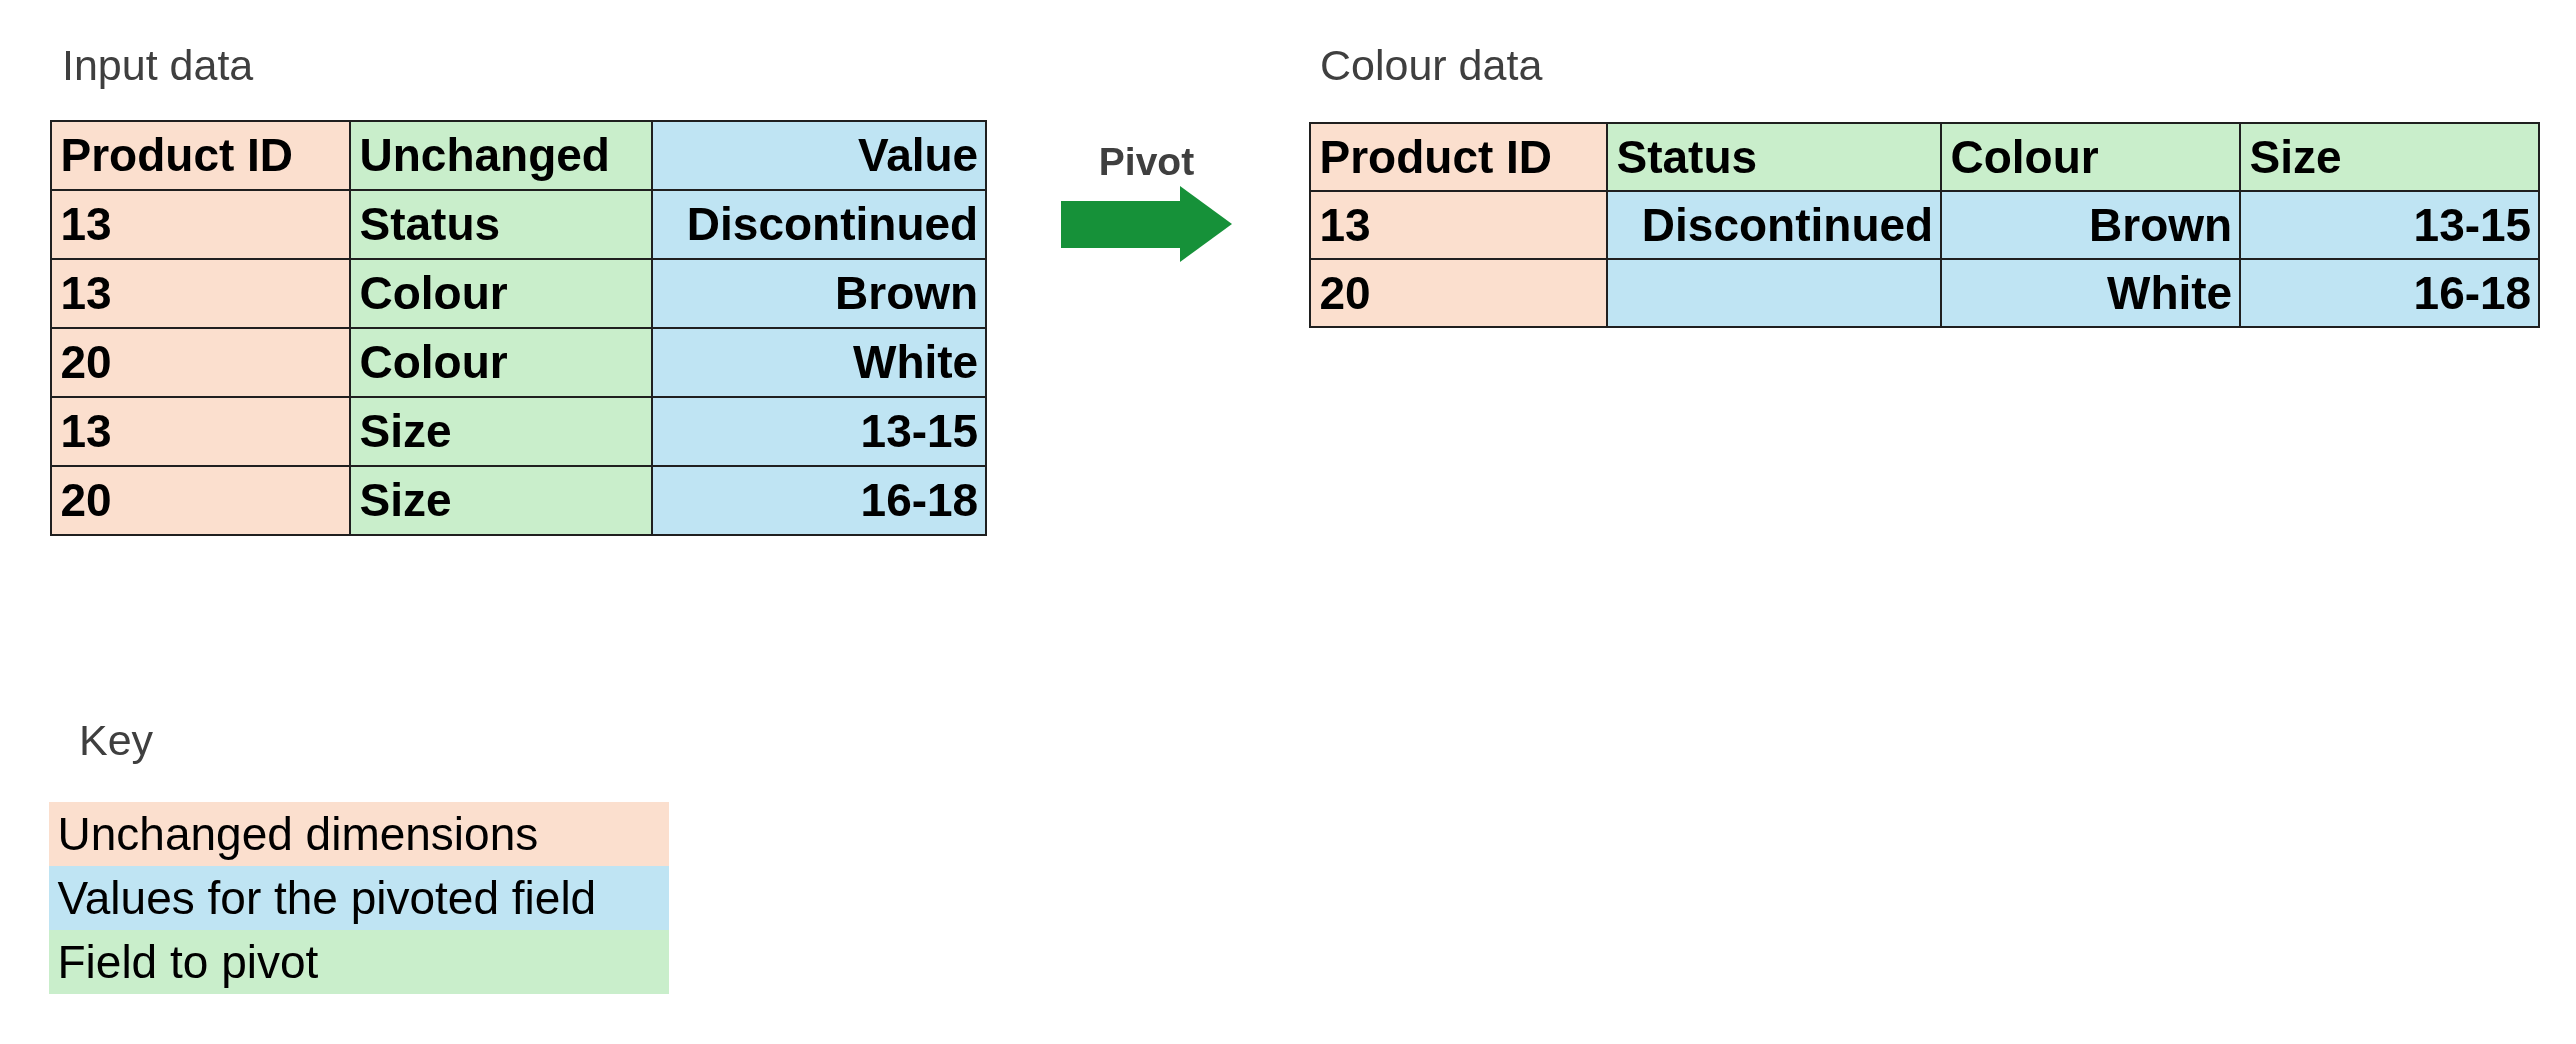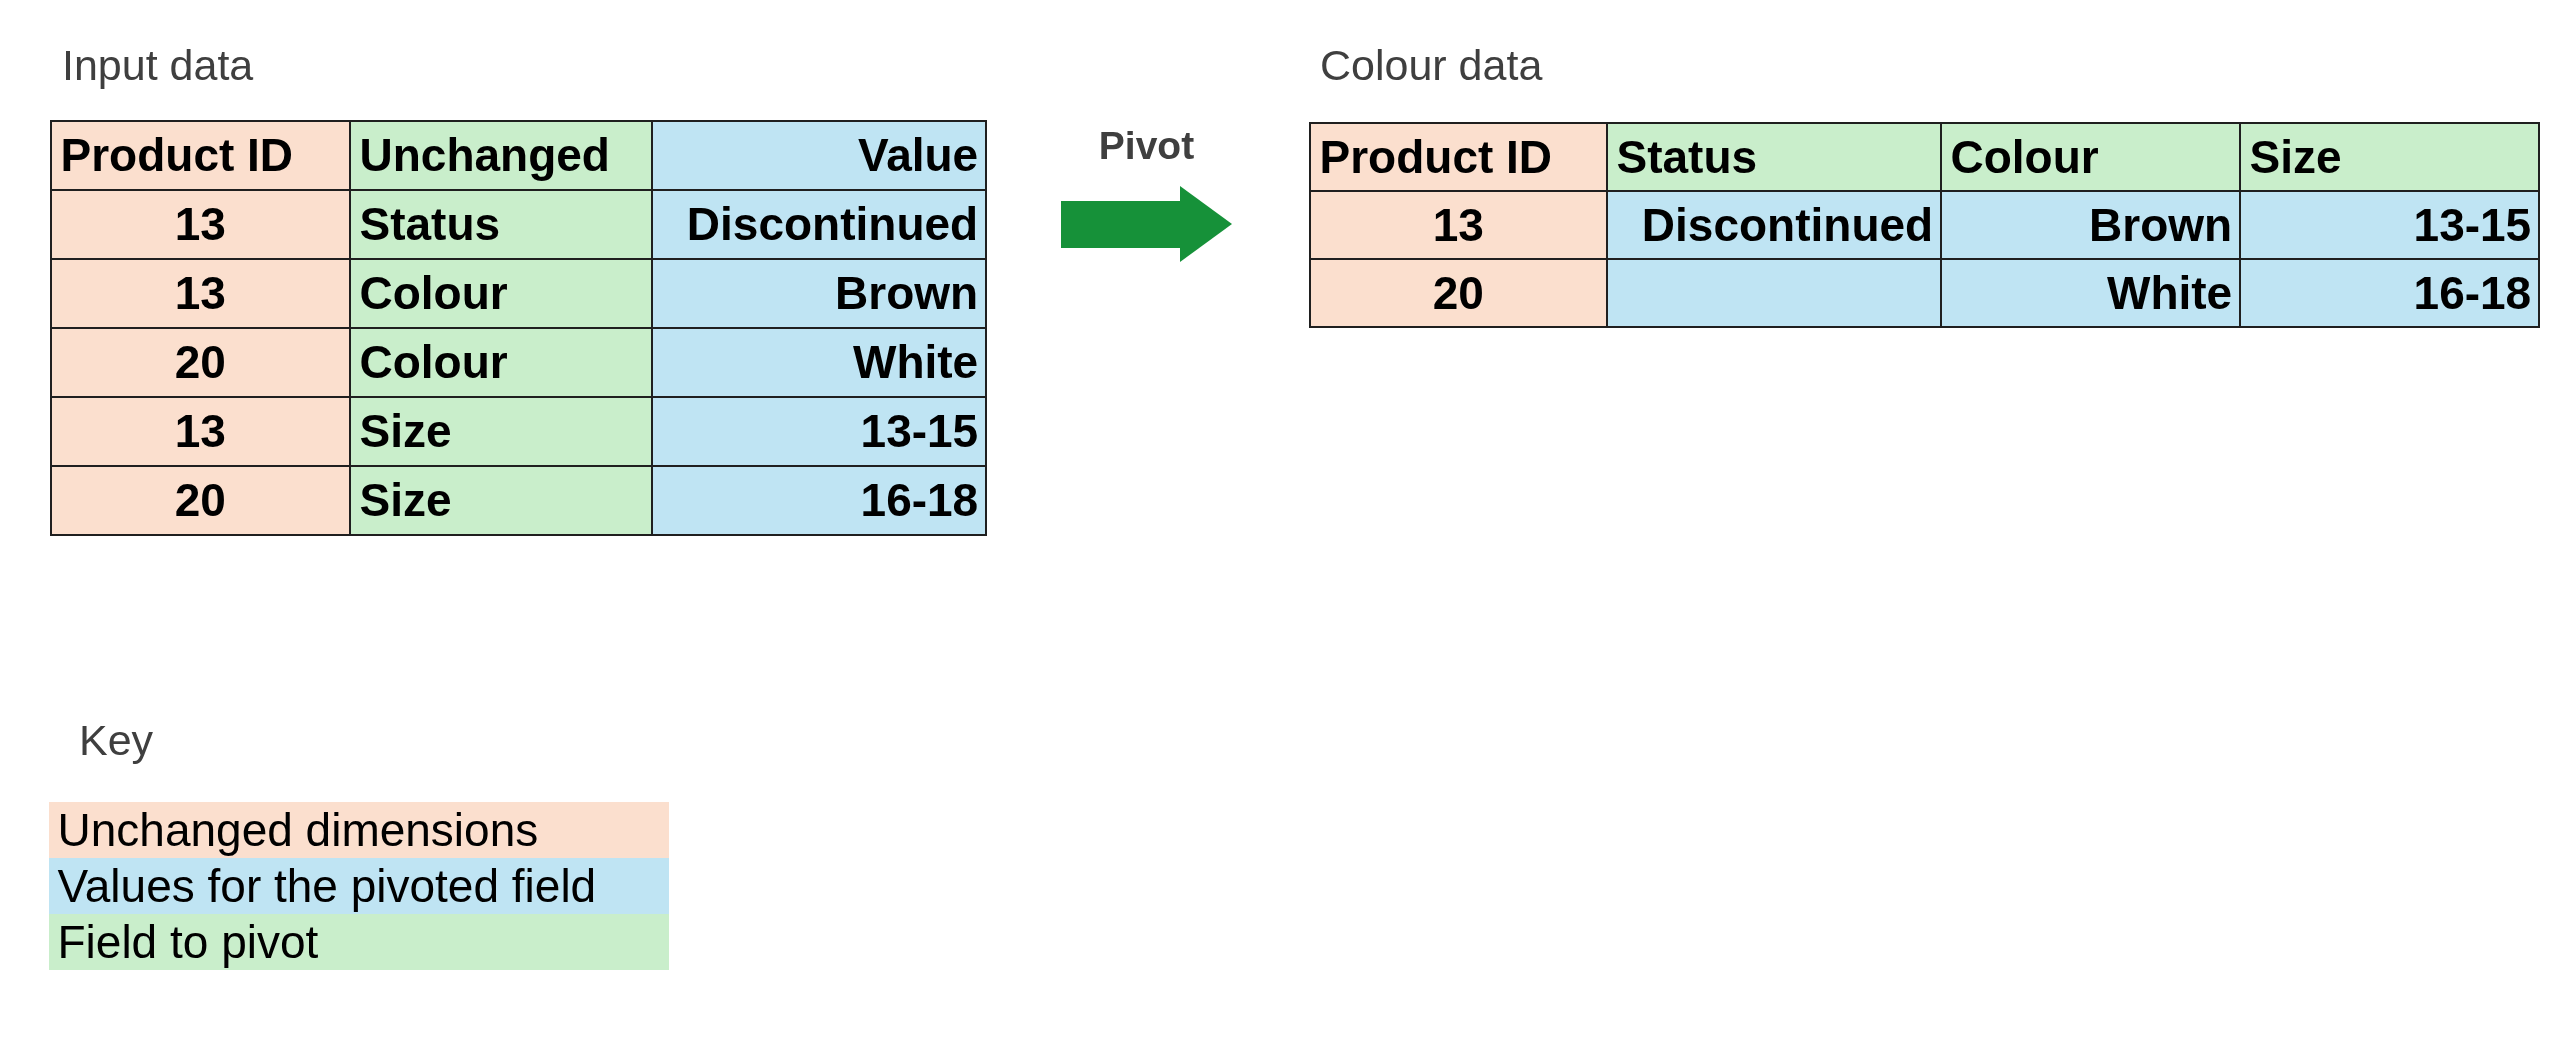--- a/index.html
+++ b/index.html
@@ -15,46 +15,46 @@
   table.grid{
     position:absolute;border-collapse:collapse;table-layout:fixed;font-weight:bold;
   }
   table.grid td{
     border:2.6px solid var(--border);
     font-size:46px;line-height:1.05;
     padding:0 6.8px 0 8.5px;
     vertical-align:middle;
     white-space:nowrap;overflow:hidden;
   }
-  table.grid td.right{text-align:center;padding-right:9px;}
+  table.grid td.right{text-align:left;padding-right:9px;}
   #input-table tr{height:69px;}
   #output-table tr{height:68px;}
   .c-unchanged{background:var(--c-unchanged);}
   .c-pivot_field{background:var(--c-pivot_field);}
   .c-values{background:var(--c-values);text-align:right;}
 
   #pivot-label{
-    position:absolute;left:1061px;top:124px;width:171px;
+    position:absolute;left:1061px;top:140px;width:171px;
     text-align:center;font-size:39px;font-weight:bold;color:var(--title);
   }
   #pivot-arrow{position:absolute;left:1061px;top:186px;width:171px;height:77px;}
   #pivot-arrow .arrow-body{
     position:absolute;left:0;top:15.4px;width:119px;height:47px;
     background:var(--arrow);
   }
   #pivot-arrow .arrow-head{
     position:absolute;left:119px;top:0;width:0;height:0;
     border-top:38px solid transparent;
     border-bottom:38px solid transparent;
     border-left:52px solid var(--arrow);
   }
 
   #key-list{position:absolute;left:49px;top:802px;width:620px;}
   #key-list .key-row{
-    height:56px;display:flex;align-items:center;
+    height:64px;display:flex;align-items:center;
     font-size:46px;padding-left:8.5px;box-sizing:border-box;
     white-space:nowrap;
   }
 </style>
 </head>
 <body style="--c-unchanged: #FBDFCE; --c-pivot_field: #C9EECB; --c-values: #BFE4F3; --arrow: #169139; --border: #1F1F1F; --title: #3F3F3F;">
 
 <div class="section-title" style="left:62px;top:44px">Input data</div>
 
 <table class="grid" id="input-table" style="left:50px;top:120px">

